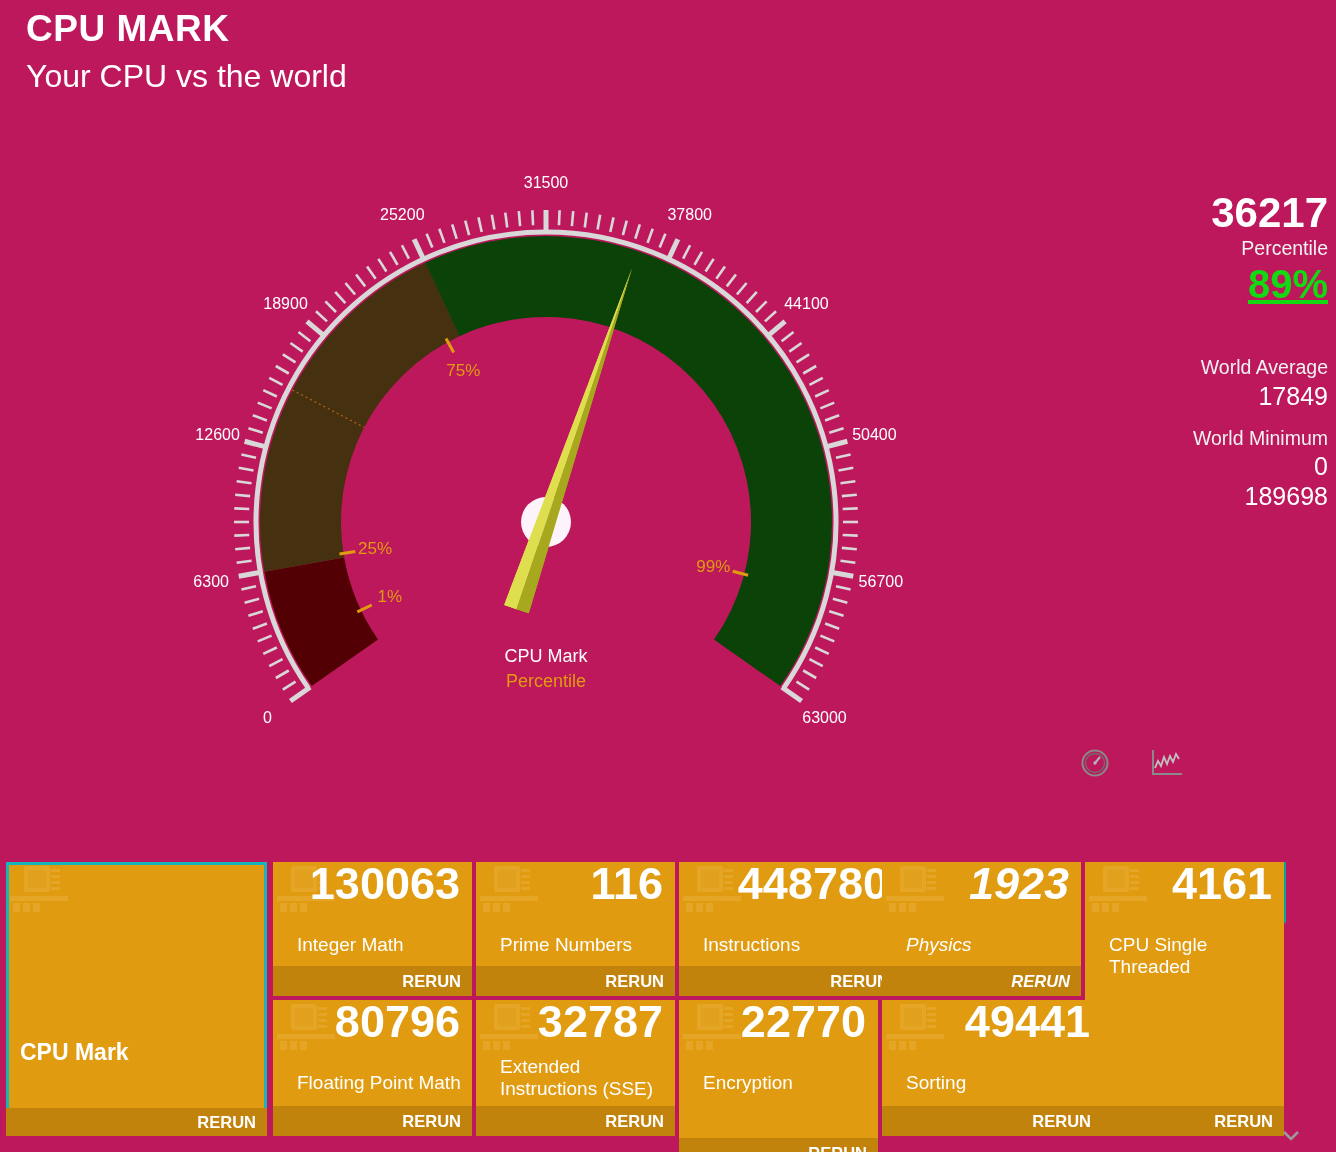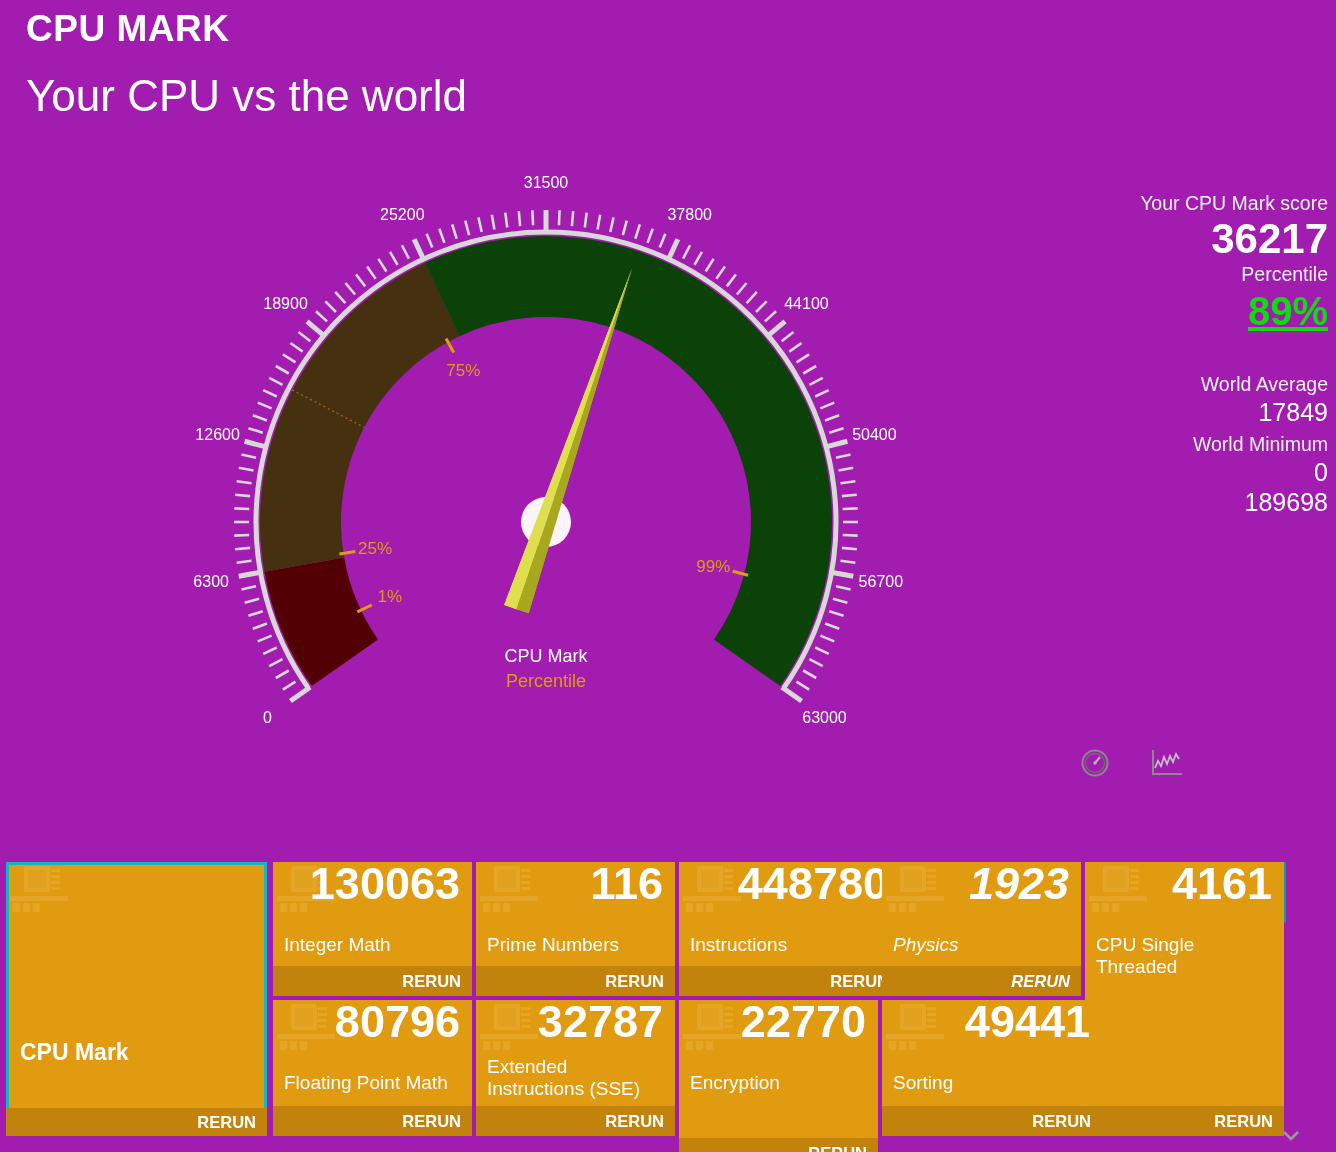--- a/index.html
+++ b/index.html
@@ -1,47 +1,47 @@
 <!DOCTYPE html>
 <html><head>
 <meta charset="utf-8">
 <style>
   html,body{margin:0;padding:0;background:#000;}
   body{width:1336px;height:1152px;overflow:hidden;
        font-family:"Liberation Sans",sans-serif;color:#fff;}
-  .page{position:relative;width:1336px;height:1152px;background:#a21caf;}
+  .page{position:relative;width:1336px;height:1152px;background:#be185d;}
 
   
   .hdr{position:absolute;left:26px;top:8px;}
   .hdr-title{font-size:37px;font-weight:bold;letter-spacing:.5px;line-height:1.15;color:#fff;}
-  .hdr-sub{font-size:44px;font-weight:400;line-height:1.2;margin-top:19px;color:#fff;text-align:center;}
+  .hdr-sub{font-size:32px;font-weight:400;line-height:1.2;margin-top:6px;color:#fff;text-align:center;}
 
   
   .gauge-wrap{position:absolute;left:100px;top:150px;width:900px;height:660px;}
   .gauge-wrap svg{display:block;}
   .gauge-ico{position:absolute;left:1080px;top:748px;display:flex;gap:40px;align-items:center;}
   .gauge-ico svg{display:block;}
 
   
   .stats{position:absolute;right:8px;top:190px;width:330px;text-align:right;}
   .st-lbl{font-size:19.5px;color:#f2f2f2;line-height:1.35;}
   .st-big{font-size:42px;font-weight:bold;color:#fff;line-height:1.05;margin-top:1px;}
   .st-pct{font-size:40px;font-weight:bold;color:#12d912;line-height:1.1;margin-top:1px;text-decoration:underline;}
   .st-val{font-size:25px;color:#fff;line-height:1.2;}
   .st-gap{height:34px;}
-  .st-row{margin-top:4px;}
+  .st-row{margin-top:14px;}
 
   
   .tiles{position:absolute;left:6px;top:862px;width:1280px;height:274px;}
   .tile{position:absolute;background:#e09b10;overflow:hidden;}
   .chip{position:absolute;left:4px;top:2px;width:58px;height:52px;opacity:.33;}
   .chip svg{display:block;}
   .t-val{position:absolute;right:12px;top:-6px;font-size:45px;font-weight:bold;color:#fff;
          line-height:1.25;white-space:nowrap;}
-  .t-lbl{position:absolute;left:11px;right:10px;font-size:19px;color:#fff;line-height:1.15;}
+  .t-lbl{position:absolute;left:24px;right:10px;font-size:19px;color:#fff;line-height:1.15;}
   .t-rerun{position:absolute;left:0;right:0;bottom:0;height:30px;background:#c1830b;
            color:#fff;font-size:16.5px;font-weight:bold;text-align:right;
            line-height:30px;padding-right:11px;box-sizing:border-box;}
 
   
   .tile-main{left:0;top:0;width:261px;height:274px;
              border:3px solid #17b6bd;box-sizing:border-box;background:#e09b10;}
   .tile-main .corner{position:absolute;right:0;top:0;width:0;height:0;
              border-top:62px solid #00a5a8;border-left:62px solid transparent;}
   .tile-main .m-val{position:absolute;left:0;right:14px;top:48px;text-align:right;
@@ -217,21 +217,20 @@
     </span>
     <span>
       <svg width="34" height="30" viewBox="0 0 34 30">
         <path d="M3 2 L3 26 L32 26" fill="none" stroke="#8a8a8a" stroke-width="2"></path>
         <polyline points="5,20 8,13 11,18 14,9 17,16 20,8 23,14 26,6 29,11" fill="none" stroke="#c2c2c2" stroke-width="1.8"></polyline>
       </svg>
     </span>
   </div>
 
   <div class="stats">
-    <div class="st-lbl">Your CPU Mark score</div>
     <div class="st-big">36217</div>
     <div class="st-lbl">Percentile</div>
     <div class="st-pct">89%</div>
     <div class="st-gap"></div>
     <div class="st-lbl st-row">World Average</div>
     <div class="st-val">17849</div>
     <div class="st-lbl st-row">World Minimum</div>
     <div class="st-val">0</div>
     <div class="st-val">189698</div>
   </div>

